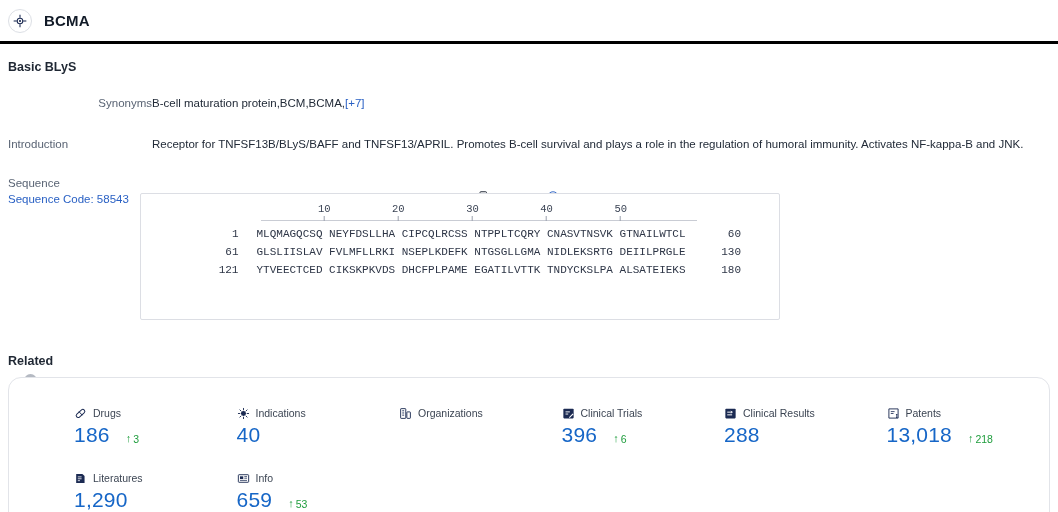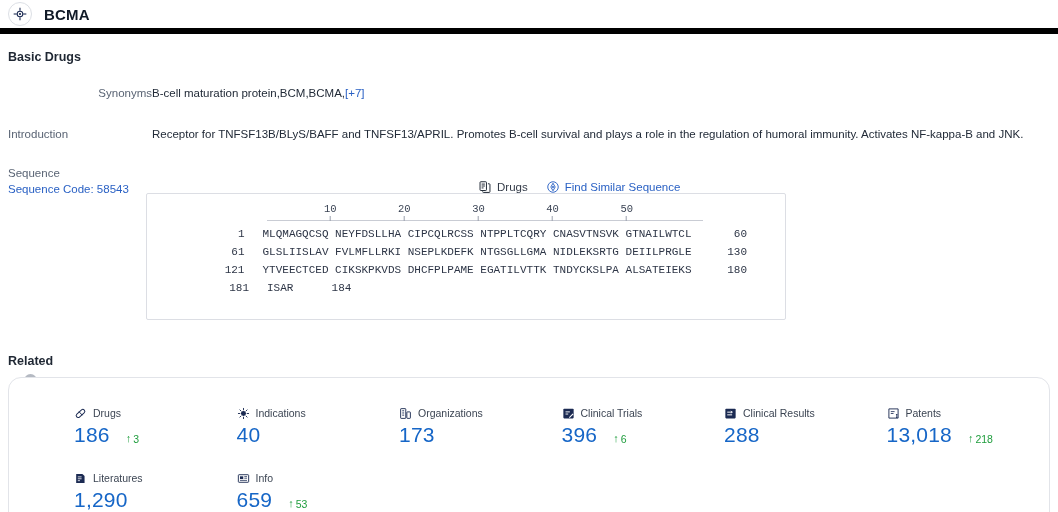--- a/index.html
+++ b/index.html
@@ -7,25 +7,25 @@
     margin: 0; padding: 0;
     width: 1058px; height: 512px;
     background: #ffffff;
     font-family: "Liberation Sans", sans-serif;
     color: #1f2733;
     overflow: hidden;
   }
 
   
   .header {
-    height: 34px;
+    height: 44px;
     display: flex;
     align-items: center;
     padding: 0 0 0 8px;
-    border-bottom: 6px solid #000000;
+    border-bottom: 3px solid #000000;
     background: #ffffff;
   }
   .target-icon {
     width: 24px; height: 24px;
     border: 1px solid #dcdfe5;
     border-radius: 50%;
     display: flex; align-items: center; justify-content: center;
     flex: none;
   }
   .header-title {
@@ -91,21 +91,21 @@
     gap: 5px;
     font-size: 11.5px;
     cursor: pointer;
   }
   .seq-action .lbl { color: #333b48; }
   .seq-action.primary .lbl { color: #2a61c4; }
 
   
   .seq-panel {
     position: absolute;
-    left: 146px;
+    left: 140px;
     top: 193px;
     width: 640px;
     height: 127px;
     border: 1px solid #dcdee4;
     border-radius: 2px;
     background: #fff;
   }
   .seq-inner {
     font-family: "Liberation Mono", monospace;
     font-size: 11px;
@@ -226,21 +226,21 @@
       <circle cx="12" cy="12" r="1.6" fill="#1b2a52" stroke="none"></circle>
       <line x1="12" y1="2.5" x2="12" y2="7.2"></line>
       <line x1="12" y1="16.8" x2="12" y2="21.5"></line>
       <line x1="2.5" y1="12" x2="7.2" y2="12"></line>
       <line x1="16.8" y1="12" x2="21.5" y2="12"></line>
     </svg>
   </span>
   <span class="header-title">BCMA</span>
 </div>
 
-<div class="section-title">Basic Drugs</div>
+<div class="section-title">Basic BLyS</div>
 
 <div class="info-row row-synonyms">
   <div class="info-label">Synonyms</div>
   <div class="info-value">
     <span>B-cell maturation protein,BCM,BCMA,</span><span class="link-more">[+7]</span>
   </div>
 </div>
 
 <div class="info-row row-intro">
   <div class="info-label">Introduction</div>
@@ -297,25 +297,20 @@
     <div class="seq-line">
       <span class="seq-num-left">61</span>
       <span class="seq-blocks">GLSLIISLAV FVLMFLLRKI NSEPLKDEFK NTGSGLLGMA NIDLEKSRTG DEIILPRGLE</span>
       <span class="seq-num-right">130</span>
     </div>
     <div class="seq-line">
       <span class="seq-num-left">121</span>
       <span class="seq-blocks">YTVEECTCED CIKSKPKVDS DHCFPLPAME EGATILVTTK TNDYCKSLPA ALSATEIEKS</span>
       <span class="seq-num-right">180</span>
     </div>
-    <div class="seq-line">
-      <span class="seq-num-left">181</span>
-      <span class="seq-blocks">ISAR</span>
-      <span class="seq-num-right">184</span>
-    </div>
   </div>
 </div>
 
 <div class="related-head">
   <span class="related-title">Related</span>
   <span class="info-dot">i</span>
 </div>
 
 <div class="related-panel">
   <div class="related-grid">
@@ -367,23 +362,20 @@
           <svg width="13" height="13" viewBox="0 0 24 24" fill="none" stroke="#1b2a52" stroke-width="1.7">
             <rect x="3" y="3" width="9.5" height="18" rx="1"></rect>
             <rect x="14.5" y="9" width="6.5" height="12" rx="1"></rect>
             <line x1="6" y1="7" x2="9.5" y2="7"></line>
             <line x1="6" y1="11" x2="9.5" y2="11"></line>
             <line x1="6" y1="15" x2="9.5" y2="15"></line>
           </svg>
         </span>
         <span class="rel-label">Organizations</span>
       </div>
-      <div class="rel-bottom">
-        <span class="rel-value">173</span>
-      </div>
     </div>
 
     <div class="rel-card">
       <div class="rel-top">
         <span>
           <svg width="13" height="13" viewBox="0 0 24 24" fill="none" stroke="#1b2a52" stroke-width="1.7">
             <rect x="2.5" y="3" width="19" height="18" rx="1.5" fill="#1b2a52" stroke="none"></rect>
             <path d="M6.5 9h8" stroke="#fff"></path>
             <path d="M6.5 13h5" stroke="#fff"></path>
             <path d="M13.5 19.5l7-7" stroke="#fff" stroke-width="2"></path>

